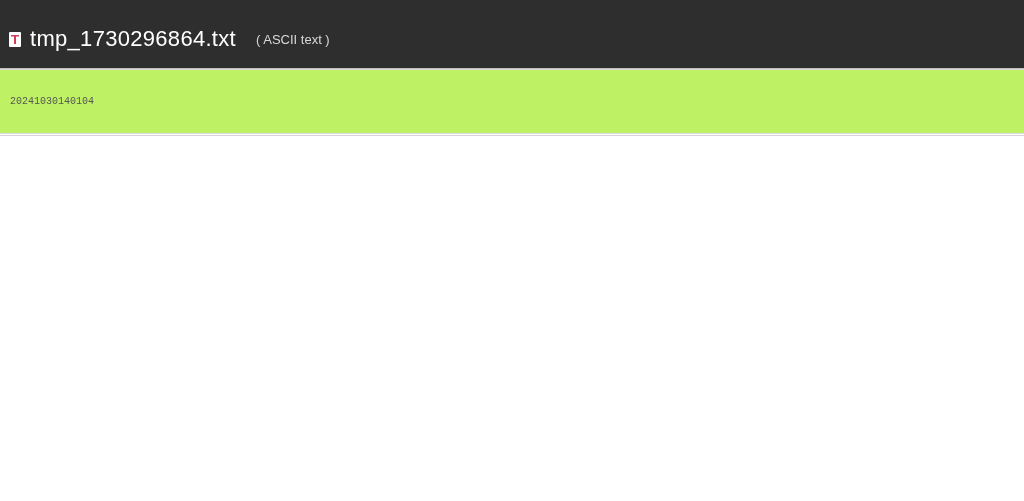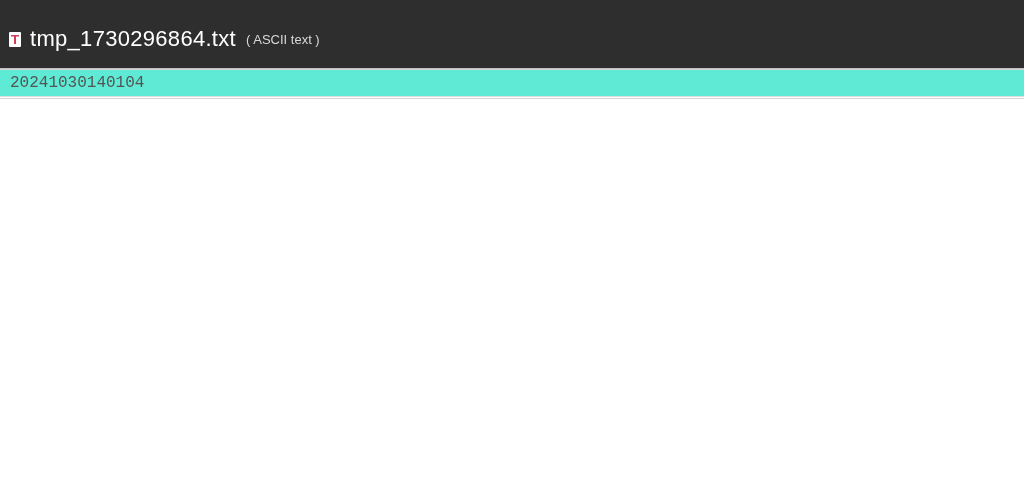--- a/index.html
+++ b/index.html
@@ -40,33 +40,33 @@
     }
     .filename {
       font-size: 22px;
       font-weight: normal;
       color: #ffffff;
       letter-spacing: 0.3px;
     }
     .filetype {
       font-size: 13px;
       color: #d8d8d8;
-      margin-left: 2px;
+      margin-left: 12px;
     }
     .divider {
       height: 2px;
       background: #d6d6d6;
       border-top: 1px solid #c0c0c0;
     }
     .content-row {
-      background: #5eead4;
+      background: #bef264;
       border-bottom: 1px solid #dcdcdc;
-      padding: 4px 10px;
+      padding: 26px 10px;
       font-family: "Courier New", Courier, monospace;
-      font-size: 16px;
+      font-size: 10px;
       color: #555555;
     }
     .divider2 {
       height: 1px;
       background: #d6d6d6;
       margin-top: 1px;
     }
     .empty-area {
       background: #ffffff;
       height: 100%;

